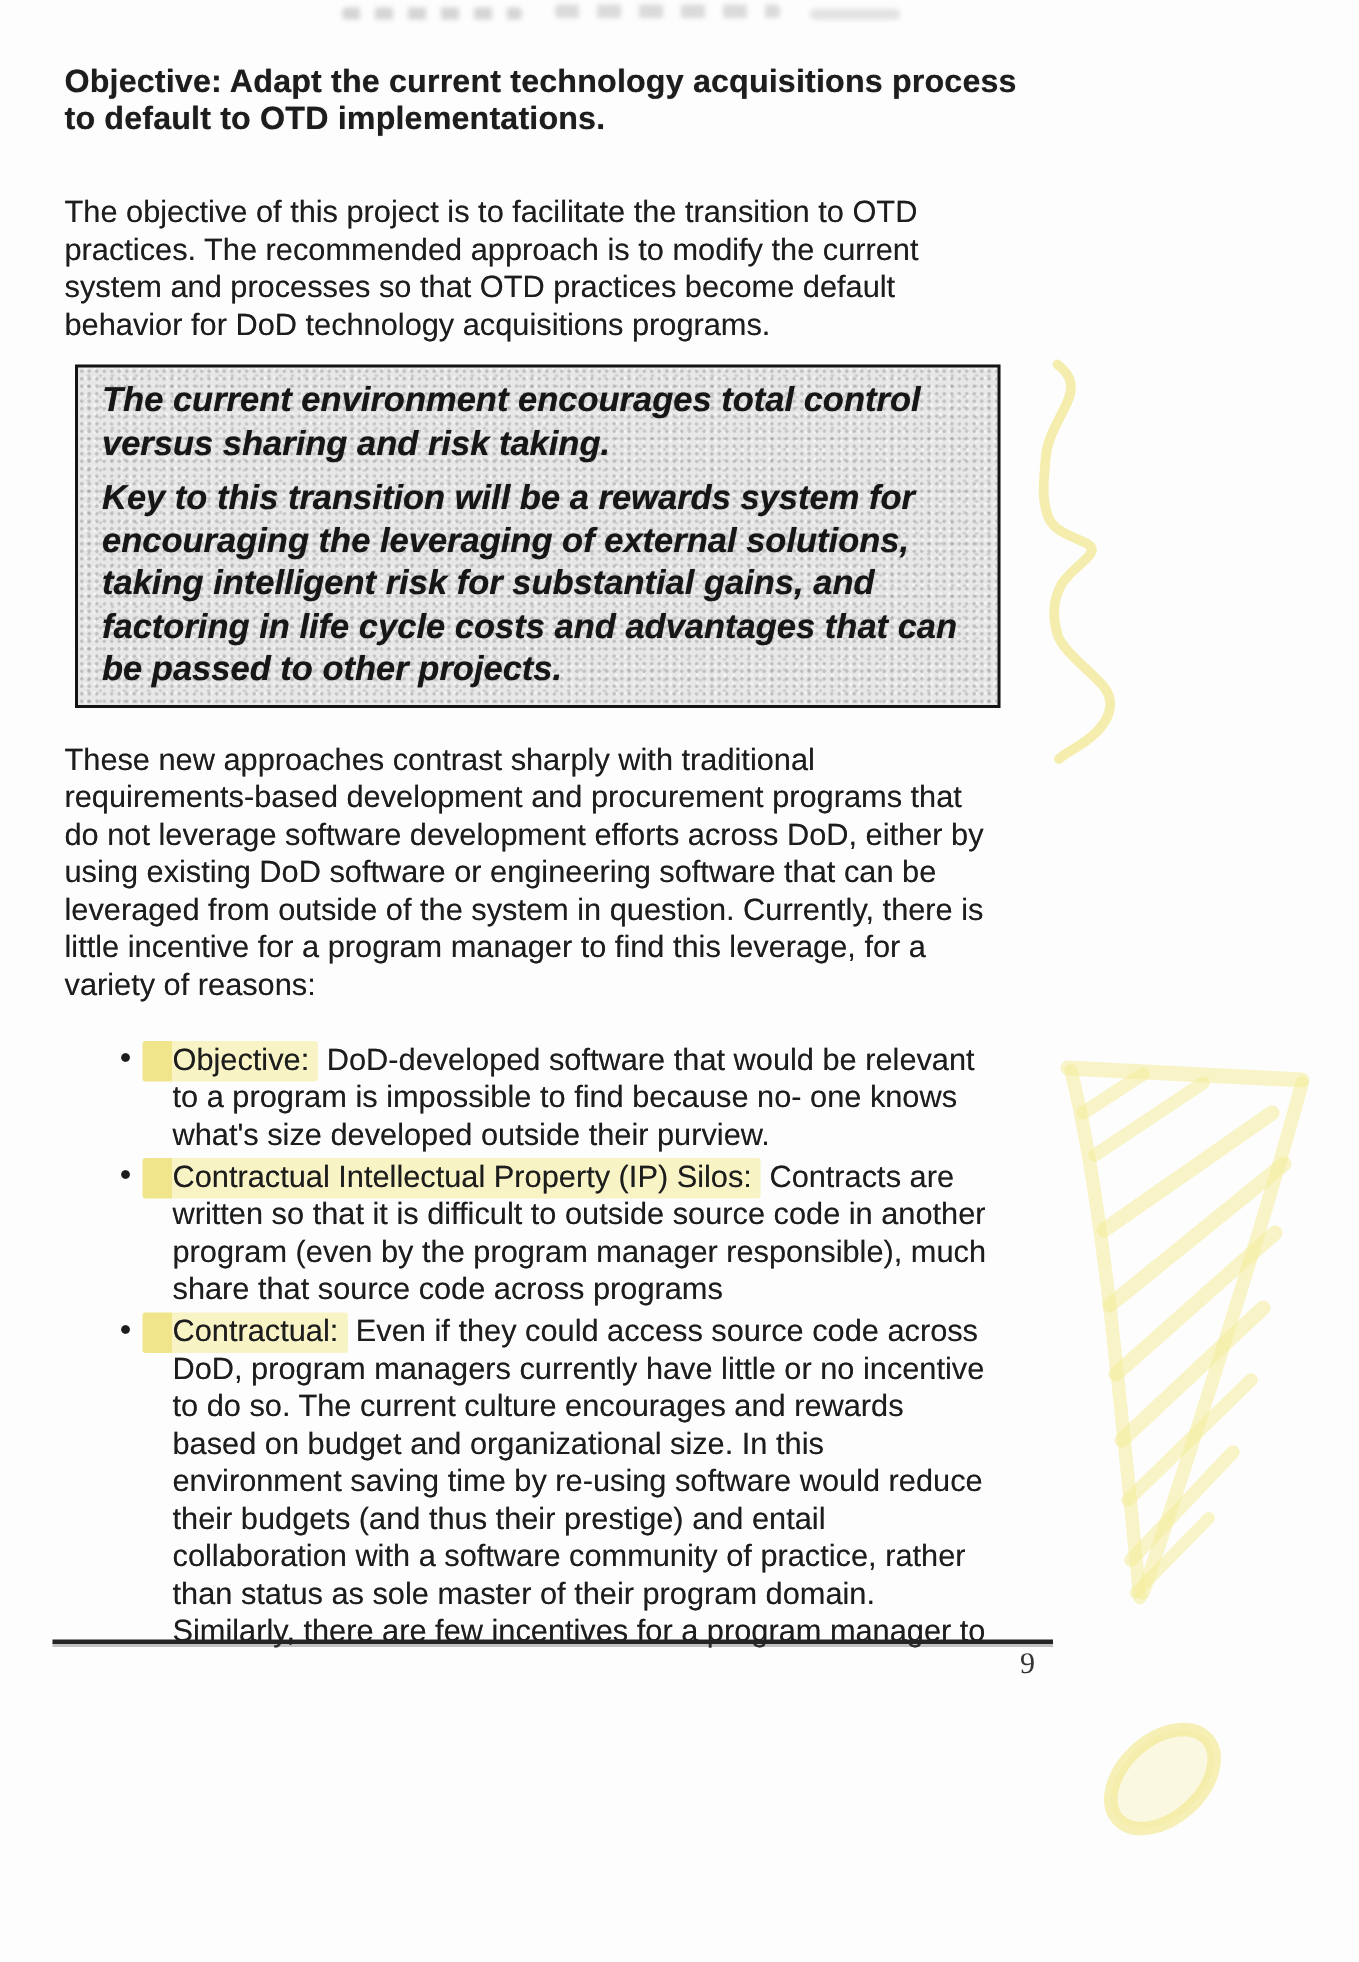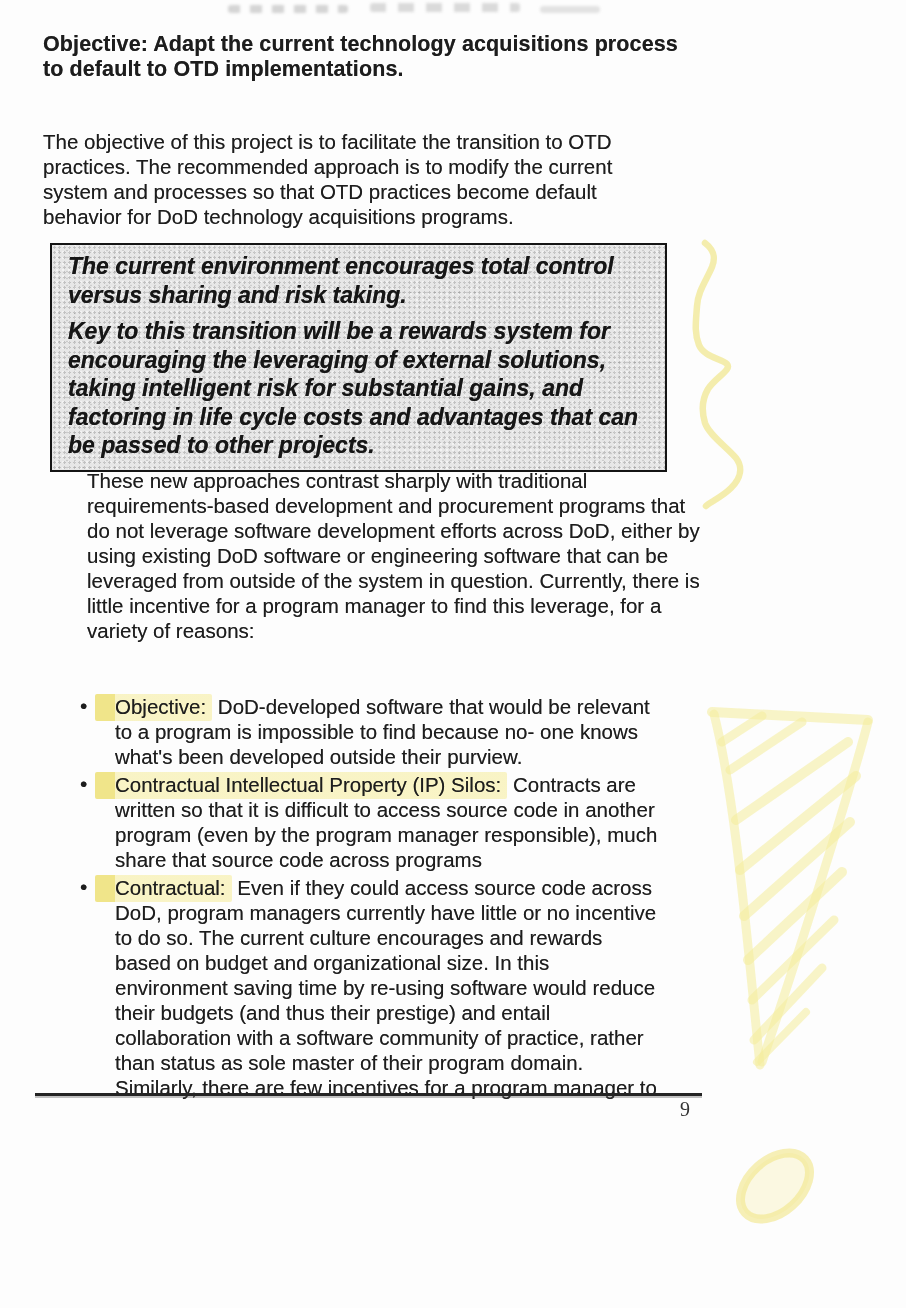--- a/index.html
+++ b/index.html
@@ -9,32 +9,32 @@
     font-family:"Liberation Sans", sans-serif;
     color:#1d1d1d;
   }
   
   .artifact{position:absolute;background:rgba(130,130,130,0.22);filter:blur(1.6px);border-radius:3px;}
   .a1{left:228px;top:5px;width:120px;height:8px;background:repeating-linear-gradient(90deg,rgba(120,120,120,0.30) 0 12px,transparent 12px 22px);}
   .a2{left:370px;top:3px;width:150px;height:9px;background:repeating-linear-gradient(90deg,rgba(120,120,120,0.26) 0 16px,transparent 16px 28px);}
   .a3{left:540px;top:6px;width:60px;height:7px;}
 
   .heading{
-    position:absolute;left:43px;top:32px;width:700px;margin:0;
+    position:absolute;left:43px;top:42px;width:700px;margin:0;
     font-size:21.5px;font-weight:700;line-height:25px;
     white-space:pre-line;letter-spacing:0.1px;
     text-shadow:0 0 0.5px rgba(20,20,20,0.65);
   }
   .body{
     position:absolute;margin:0;left:43px;width:680px;
     font-size:20.5px;line-height:25px;white-space:pre-line;
     text-shadow:0 0 0.4px rgba(30,30,30,0.6);
   }
   .para1{top:110px;margin-top:19px;}
-  .para2{top:468px;margin-left:44px;}
+  .para2{top:494px;}
 
   .quote-box{
     position:absolute;left:50px;top:243px;width:617px;height:229px;
     box-sizing:border-box;border:2px solid #141414;
     background-color:#e7e7e7;
     background-image:
       radial-gradient(rgba(40,40,40,0.20) 1px, transparent 1.3px),
       radial-gradient(rgba(40,40,40,0.14) 1px, transparent 1.3px),
       radial-gradient(rgba(255,255,255,0.5) 1px, transparent 1.2px);
     background-size:5px 5px,8px 7px,6px 6px;
@@ -106,26 +106,26 @@
 using existing DoD software or engineering software that can be
 leveraged from outside of the system in question. Currently, there is
 little incentive for a program manager to find this leverage, for a
 variety of reasons:</p>
 
   <ul class="bullets">
     <li>
       <span class="marker">•</span>
       <span class="li-text"><span class="hl">Objective:</span><span> DoD-developed software that would be relevant
 to a program is impossible to find because no- one knows
-what's been developed outside their purview.</span></span>
+what's size developed outside their purview.</span></span>
     </li>
     <li>
       <span class="marker">•</span>
       <span class="li-text"><span class="hl">Contractual Intellectual Property (IP) Silos:</span><span> Contracts are
-written so that it is difficult to access source code in another
+written so that it is difficult to outside source code in another
 program (even by the program manager responsible), much
 share that source code across programs</span></span>
     </li>
     <li>
       <span class="marker">•</span>
       <span class="li-text"><span class="hl">Contractual:</span><span> Even if they could access source code across
 DoD, program managers currently have little or no incentive
 to do so. The current culture encourages and rewards
 based on budget and organizational size. In this
 environment saving time by re-using software would reduce

